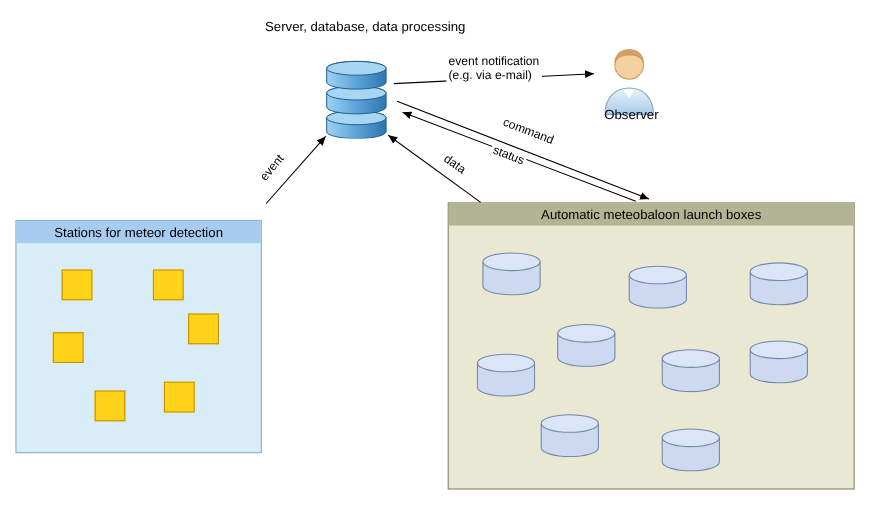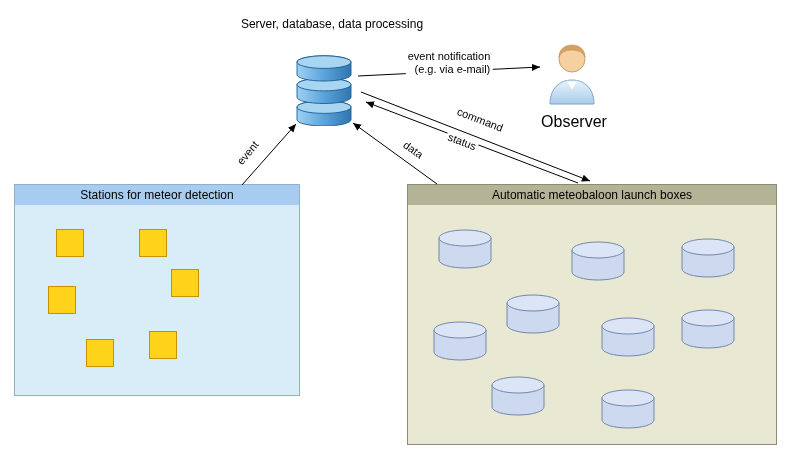--- a/index.html
+++ b/index.html
@@ -4,45 +4,45 @@
 <style>
   html,body{margin:0;padding:0;background:#fff;}
   .canvas{position:relative;width:792px;height:466px;background:#ffffff;
           font-family:"Liberation Sans",sans-serif;overflow:hidden;border-radius:10px;}
 
   .server-label{position:absolute;left:332px;top:24px;transform:translate(-50%,-50%);
                 font-size:12px;color:#000;white-space:nowrap;}
 
   .db-icon{position:absolute;left:292px;top:54px;width:64px;height:72px;}
   .observer-icon{position:absolute;left:543px;top:40px;width:58px;height:66px;}
-  .observer-label{position:absolute;left:574px;top:122px;transform:translate(-50%,-50%);
-                  font-size:16px;color:#000;white-space:nowrap;}
+  .observer-label{position:absolute;left:574px;top:104px;transform:translate(-50%,-50%);
+                  font-size:12px;color:#000;white-space:nowrap;}
 
   .node-box{position:absolute;box-sizing:border-box;}
-  .stations-box{left:14px;top:184px;width:286px;height:212px;
+  .stations-box{left:14px;top:200px;width:224px;height:212px;
                 background:var(--stations-box-fill);border:1px solid #8fb0c8;}
   .launch-box{left:407px;top:184px;width:370px;height:261px;
               background:var(--launch-box-fill);border:1px solid #8a8a78;}
   .box-title{height:20px;line-height:20px;text-align:center;font-size:12px;color:#000;
              white-space:nowrap;overflow:hidden;}
   .stations-box .box-title{background:var(--stations-header-fill);}
   .launch-box .box-title{background:var(--launch-header-fill);}
   .box-body{position:absolute;left:0;top:0;right:0;bottom:0;}
 
   .station{position:absolute;width:28px;height:28px;box-sizing:border-box;
            background:var(--station-fill);border:1px solid var(--station-border);}
   .launcher{position:absolute;width:54px;height:40px;}
 
   .edges{position:absolute;left:0;top:0;pointer-events:none;}
   .edges line{stroke:#000;stroke-width:1;}
 
   .edge-label{position:absolute;font-size:11px;color:#000;background:#ffffff;
               padding:0 2px;white-space:nowrap;line-height:13px;}
   .lbl-event{left:248px;top:153px;transform:translate(-50%,-50%) rotate(-50deg);}
-  .lbl-notif{left:449px;top:63px;transform:translate(-50%,-50%);text-align:right;}
+  .lbl-notif{left:449px;top:63px;transform:translate(-50%,-50%);text-align:left;}
   .lbl-command{left:480px;top:120px;transform:translate(-50%,-50%) rotate(21deg);}
   .lbl-status{left:462px;top:142px;transform:translate(-50%,-50%) rotate(21deg);}
   .lbl-data{left:413px;top:150px;transform:translate(-50%,-50%) rotate(35deg);}
 </style>
 </head>
 <body>
 
 <div class="canvas">
 
   <div class="server-label">Server, database, data processing</div>

